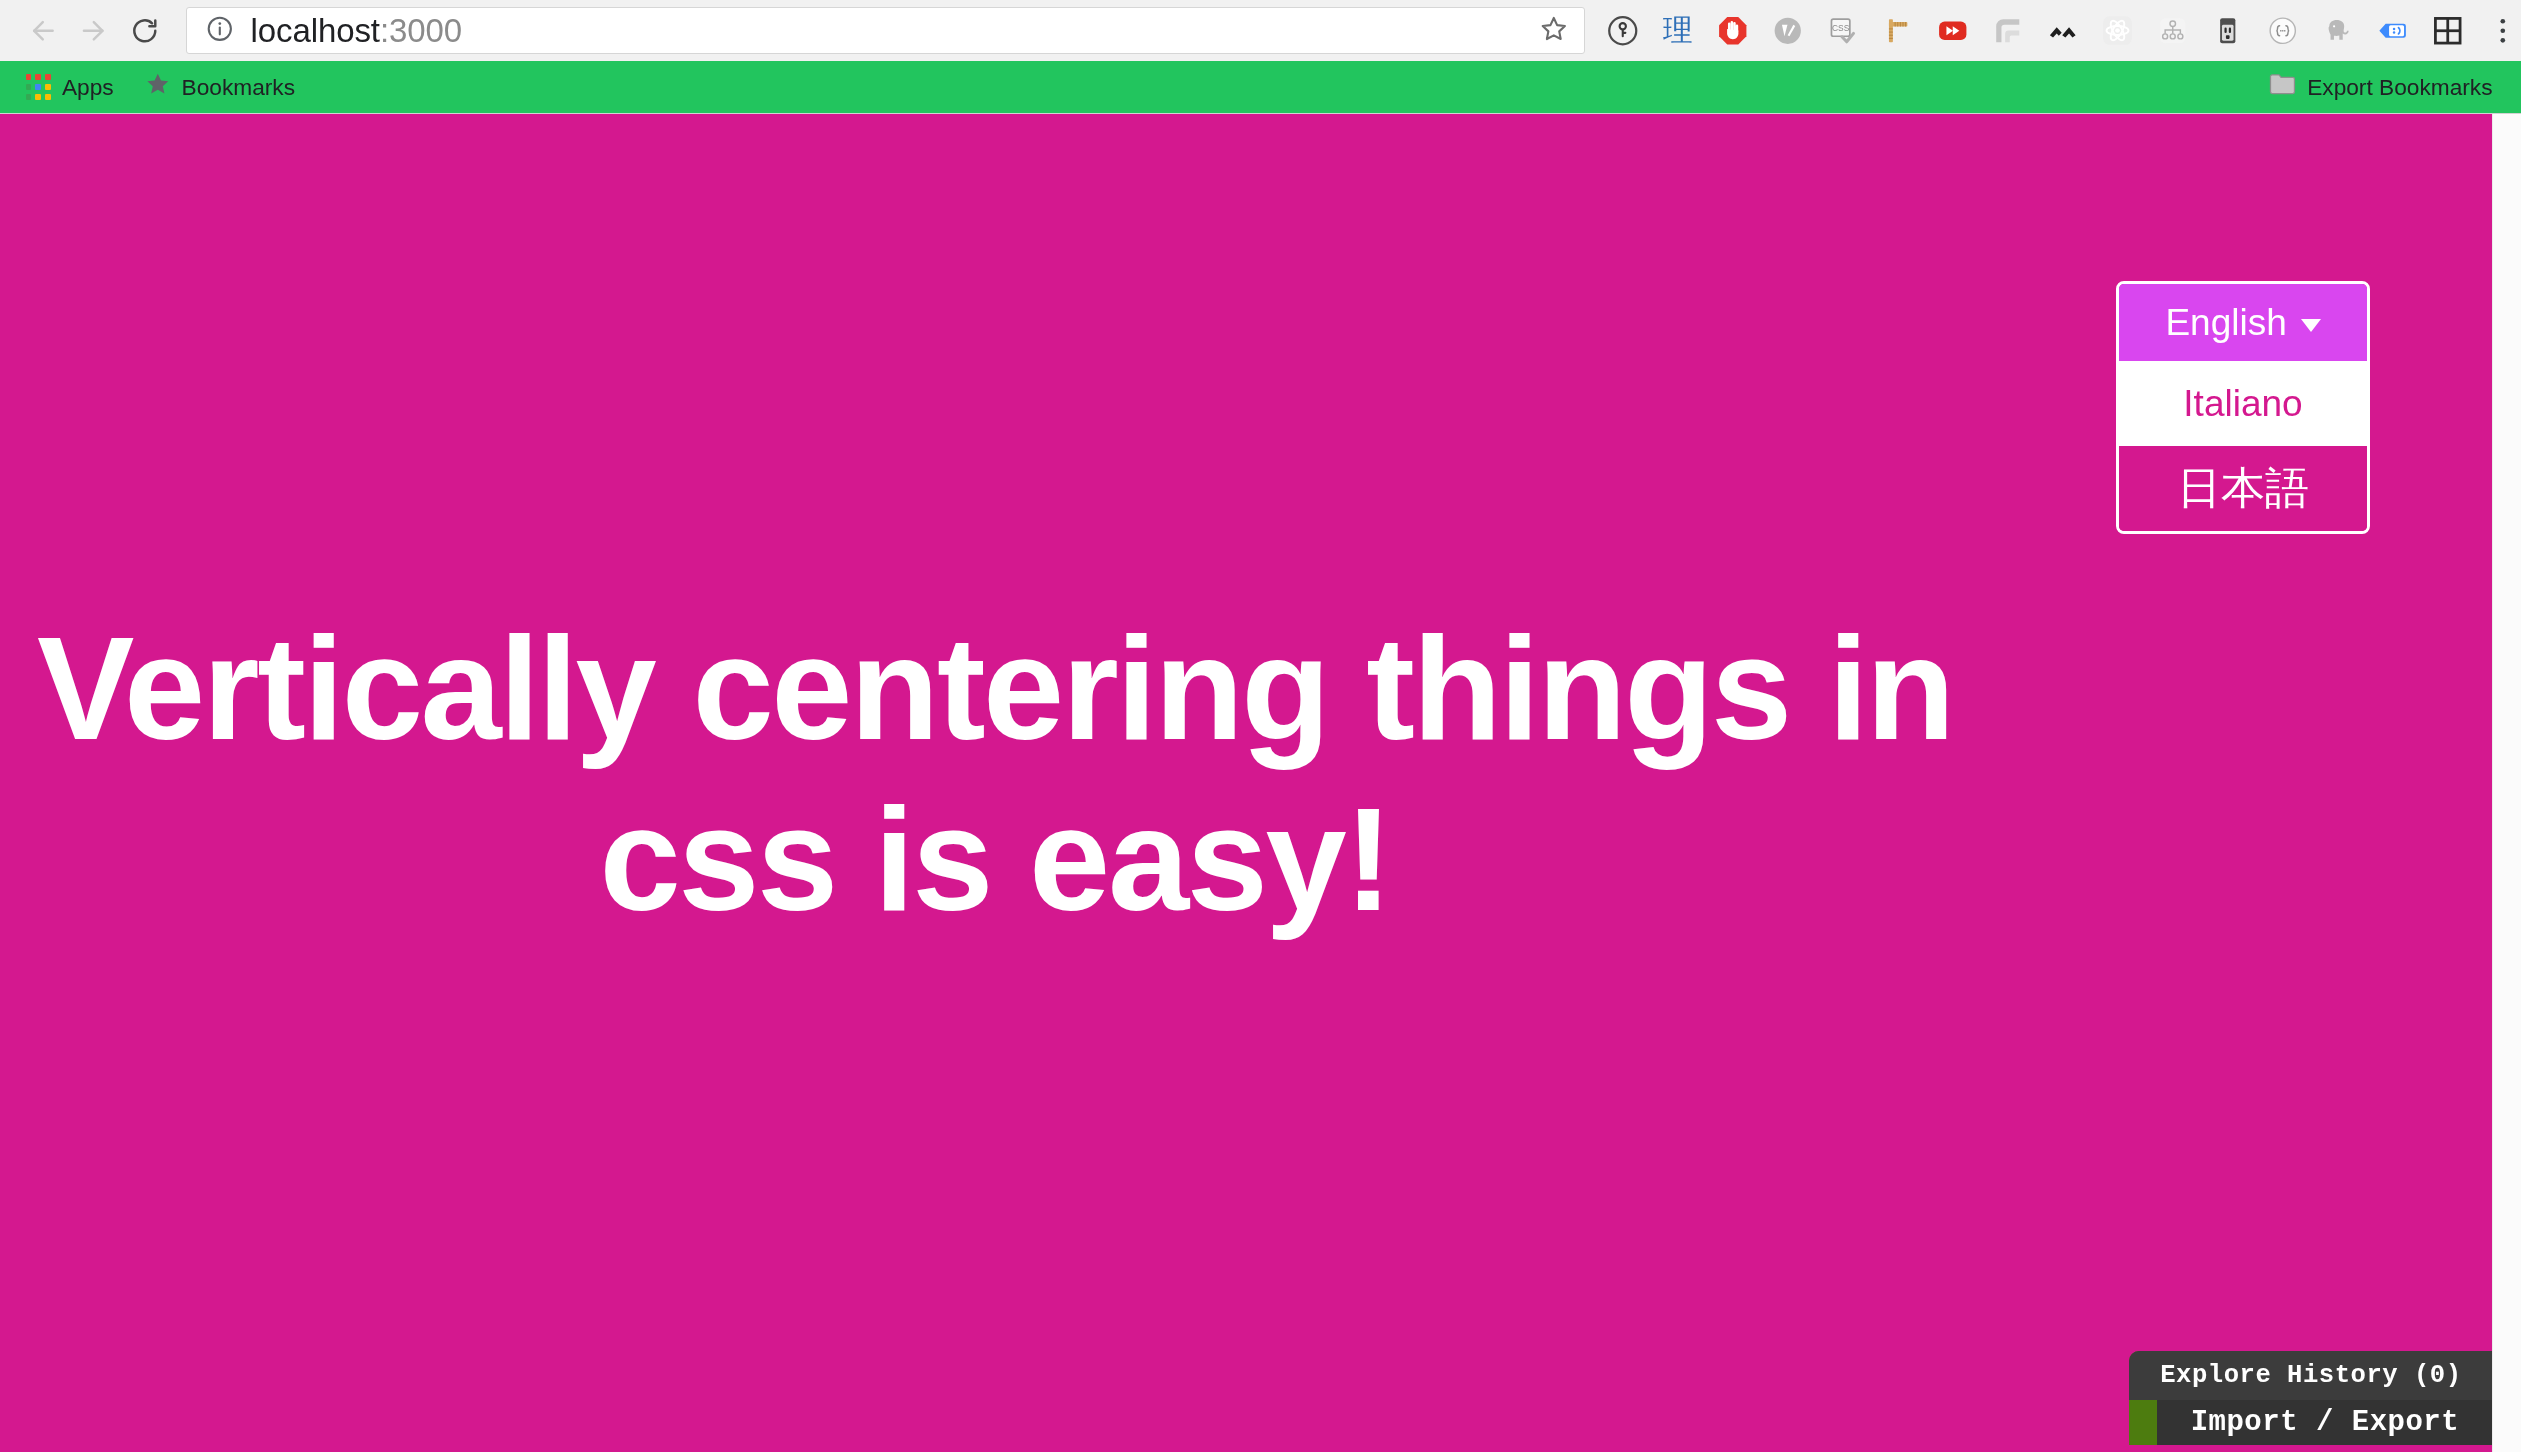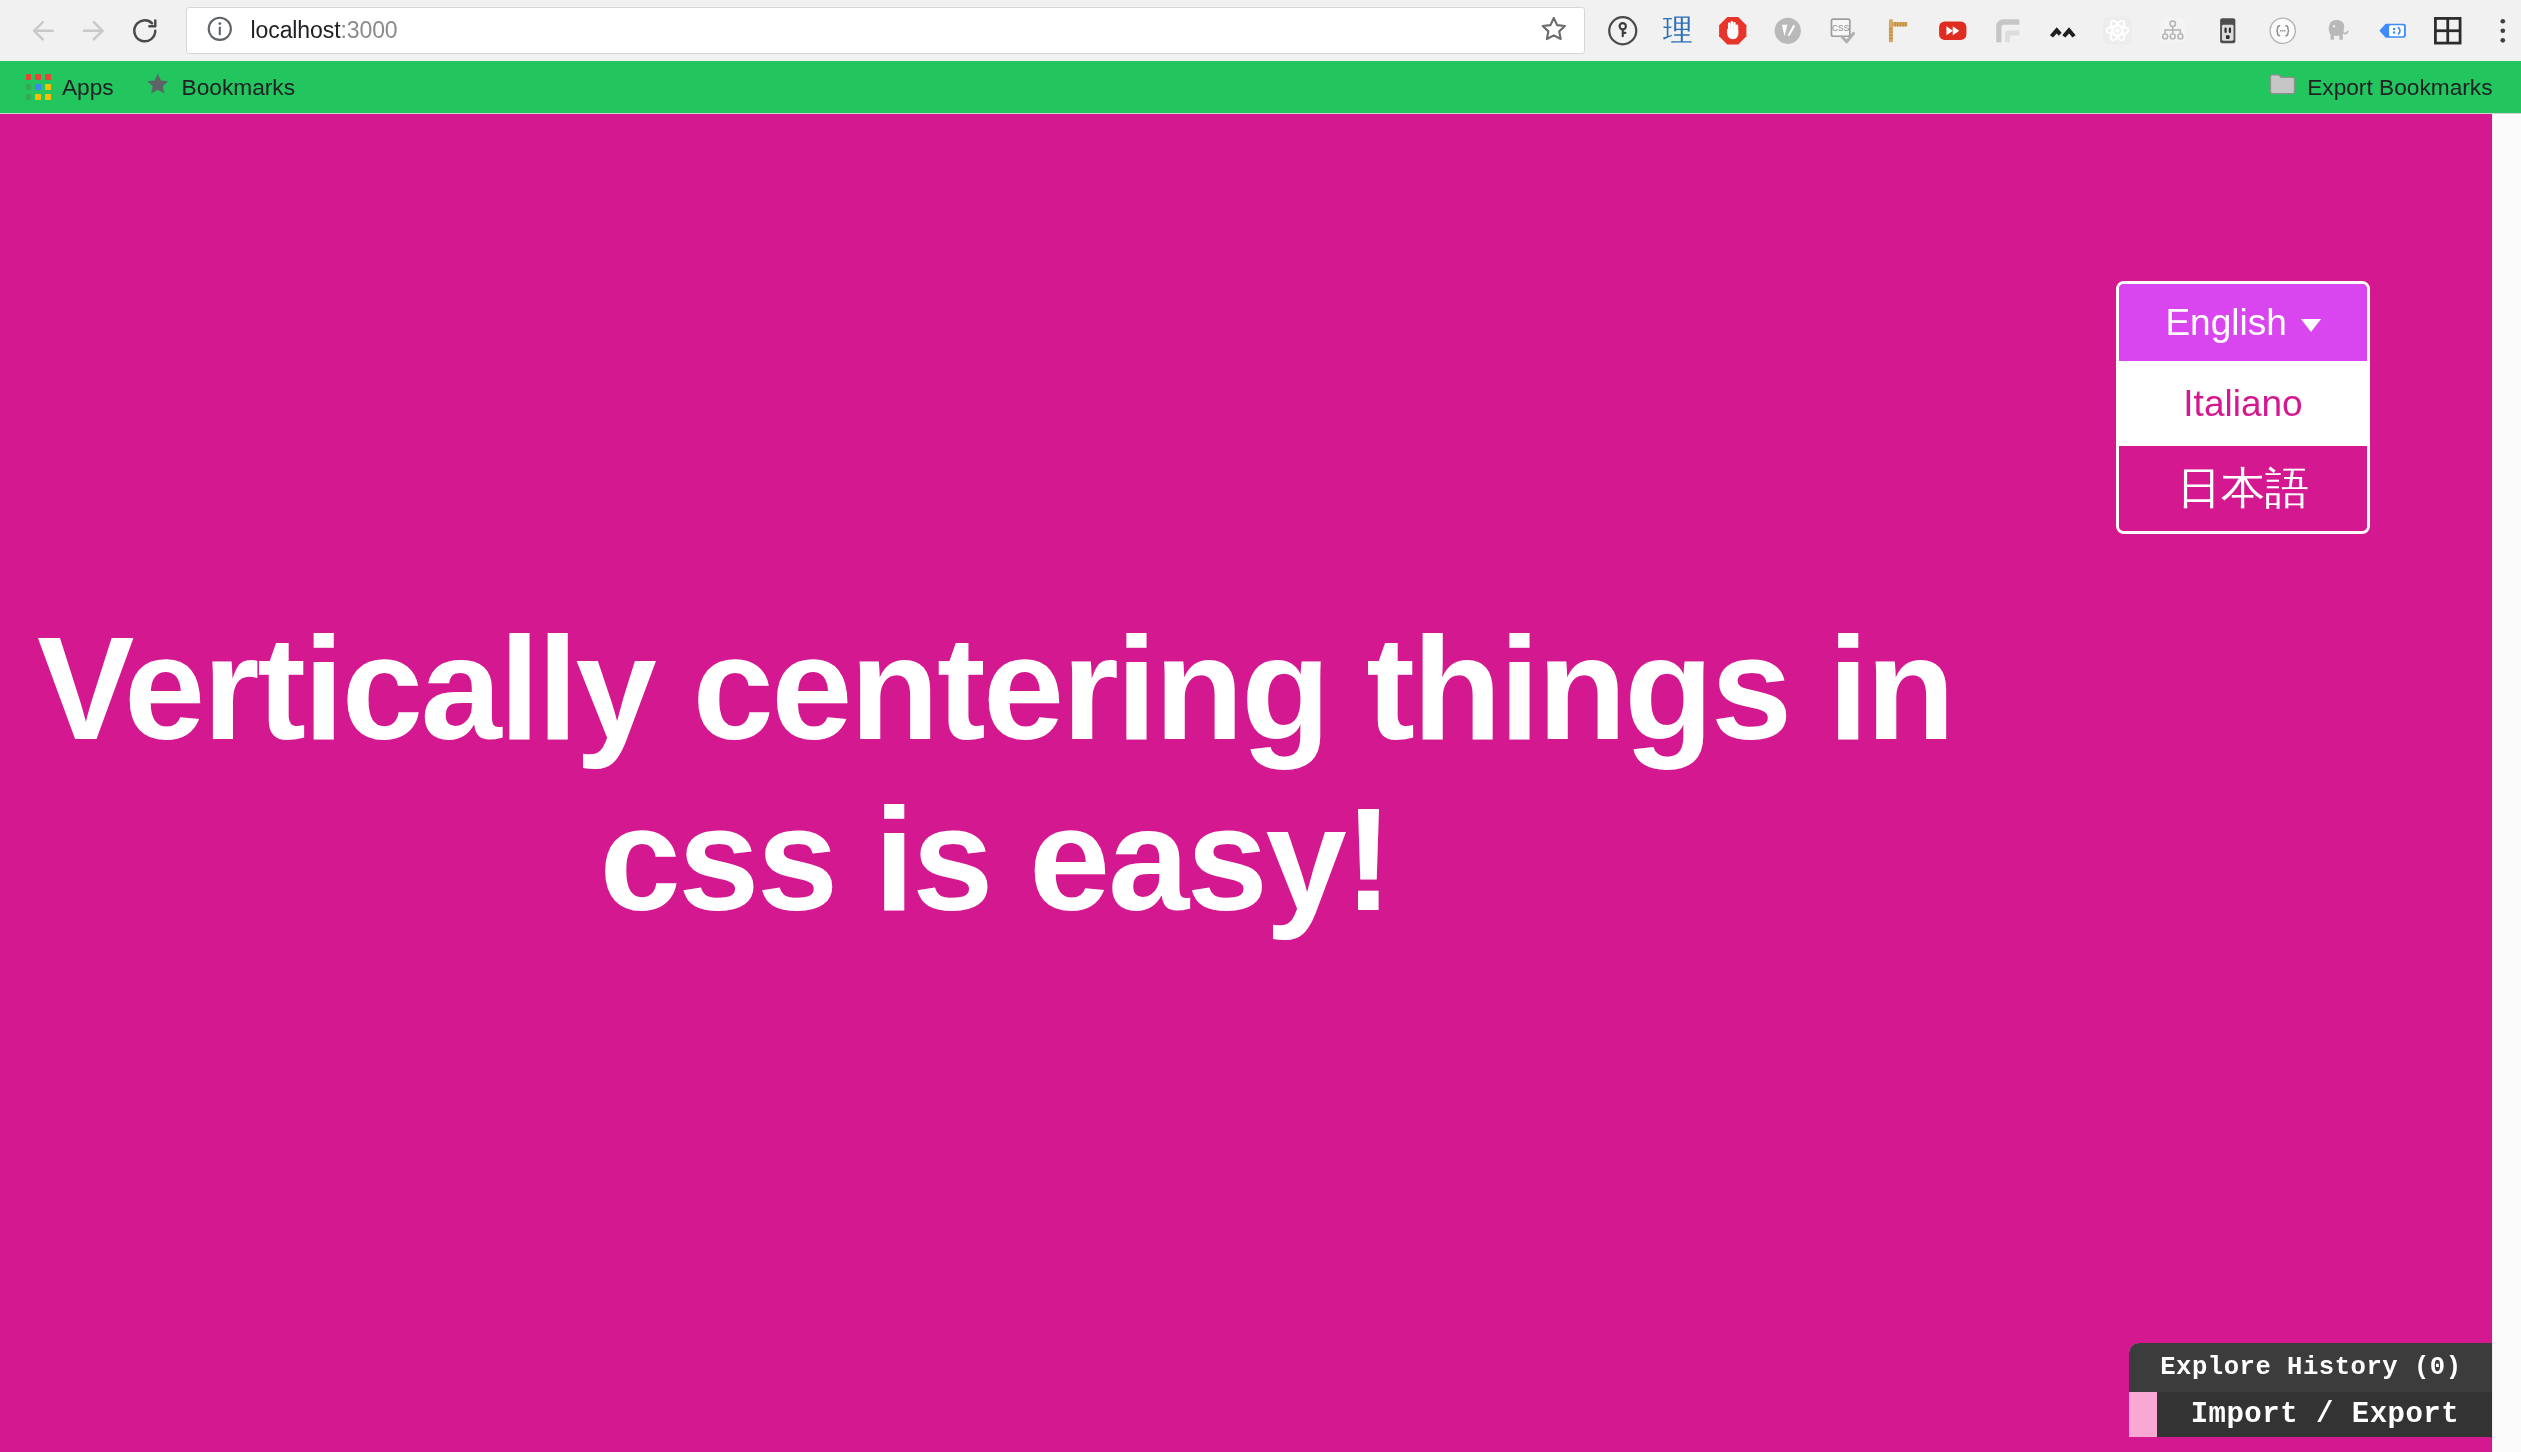--- a/index.html
+++ b/index.html
@@ -47,21 +47,21 @@
     background: #ffffff;
     border: 1px solid #d6d6d6;
     border-radius: 3px;
     display: flex;
     align-items: center;
     padding: 0 15.8px 0 17.7px;
     position: relative;
   }
   .omnibox .info-icon { flex: 0 0 auto; margin-right: 15.8px; }
   .omnibox-url {
-    font-size: 23px;
+    font-size: 33px;
     color: #202124;
     letter-spacing: -0.1px;
     white-space: nowrap;
     line-height: 1;
   }
   .omnibox-url .port { color: #8b8b8b; }
   .omnibox .star-icon { margin-left: auto; flex: 0 0 auto; }
 
   .ext-strip {
     display: flex;
@@ -216,23 +216,23 @@
   .lang-option.is-hover {
     background: #ffffff;
     color: #d4188f;
   }
   .lang-option.cjk { font-family: "DejaVu Sans", sans-serif; font-size: 44px; }
 
   
   .history-widget {
     position: absolute;
     right: 29.6px;
-    bottom: 16px;
+    bottom: 8px;
     width: 363px;
-    background: #f9a8d4;
+    background: #4d7c0f;
     border-top-left-radius: 9.9px;
     font-family: "Liberation Mono", monospace;
     color: #ffffff;
     overflow: hidden;
   }
   .history-title {
     height: 49px;
     display: flex;
     align-items: center;
     justify-content: center;

